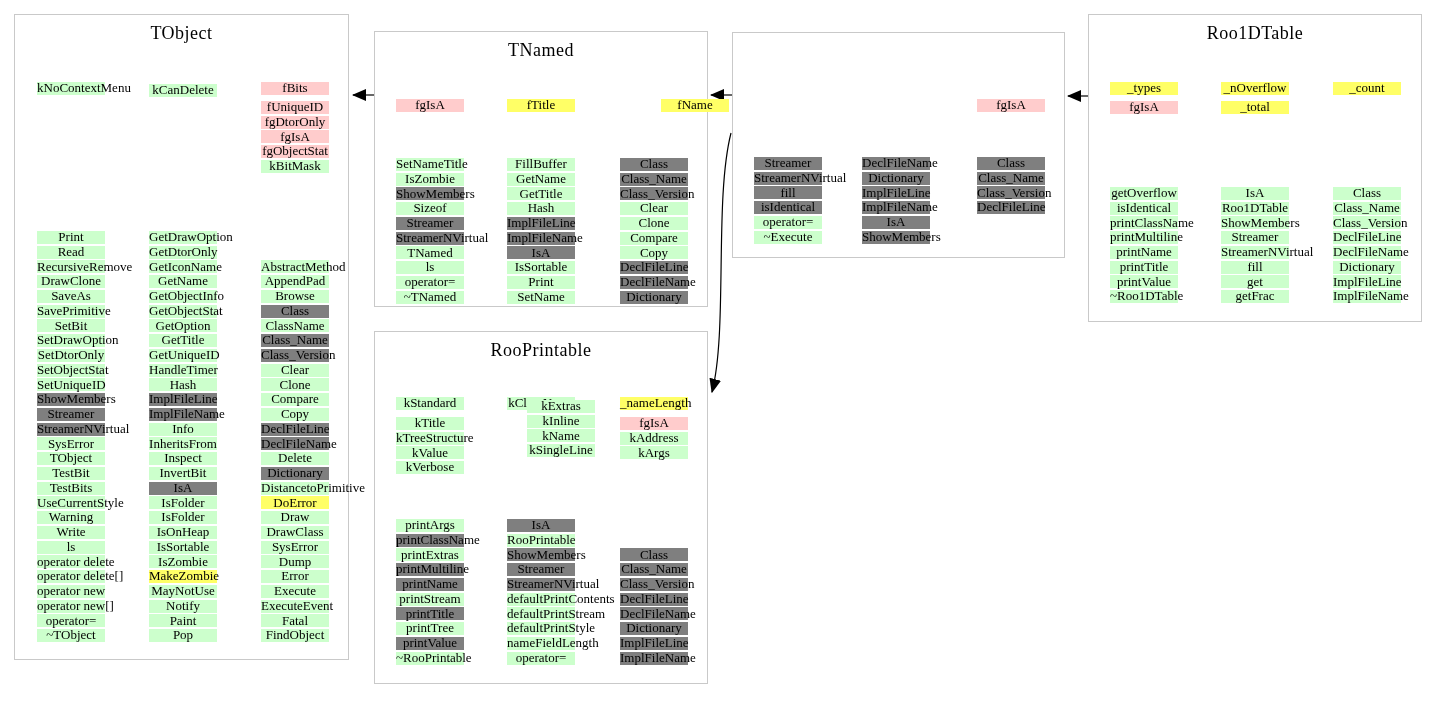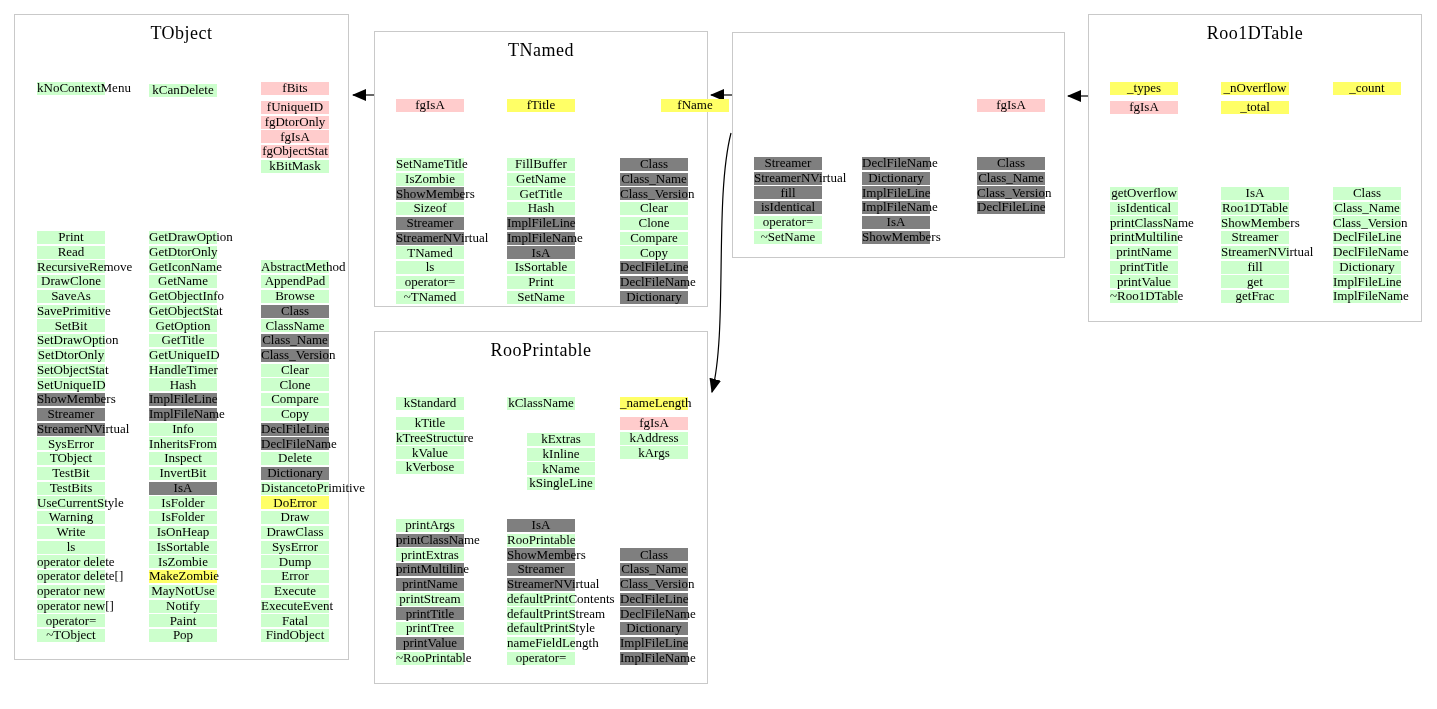--- a/index.html
+++ b/index.html
@@ -186,21 +186,21 @@
         <div class="cell" style="--c: #7f7f7f;">Dictionary</div>
       </div>
     </div>
     <div class="classbox" style="left: 732px; top: 32px; width: 333px; height: 226px;">
       <div class="group" style="left: 21px; top: 123px;">
         <div class="cell" style="--c: #7f7f7f;">Streamer</div>
         <div class="cell" style="--c: #7f7f7f;">StreamerNVirtual</div>
         <div class="cell" style="--c: #7f7f7f;">fill</div>
         <div class="cell" style="--c: #7f7f7f;">isIdentical</div>
         <div class="cell" style="--c: #ccffcc;">operator=</div>
-        <div class="cell" style="--c: #ccffcc;">~SetName</div>
+        <div class="cell" style="--c: #ccffcc;">~Execute</div>
       </div>
       <div class="group" style="left: 129px; top: 123px;">
         <div class="cell" style="--c: #7f7f7f;">DeclFileName</div>
         <div class="cell" style="--c: #7f7f7f;">Dictionary</div>
         <div class="cell" style="--c: #7f7f7f;">ImplFileLine</div>
         <div class="cell" style="--c: #7f7f7f;">ImplFileName</div>
         <div class="cell" style="--c: #7f7f7f;">IsA</div>
         <div class="cell" style="--c: #7f7f7f;">ShowMembers</div>
       </div>
       <div class="group" style="left: 244px; top: 65px;">
@@ -280,21 +280,21 @@
         <div class="cell" style="--c: #7f7f7f;">printName</div>
         <div class="cell" style="--c: #ccffcc;">printStream</div>
         <div class="cell" style="--c: #7f7f7f;">printTitle</div>
         <div class="cell" style="--c: #ccffcc;">printTree</div>
         <div class="cell" style="--c: #7f7f7f;">printValue</div>
         <div class="cell" style="--c: #ccffcc;">~RooPrintable</div>
       </div>
       <div class="group" style="left: 132px; top: 64px;">
         <div class="cell" style="--c: #ccffcc;">kClassName</div>
       </div>
-      <div class="group" style="left: 132px; top: 100px; padding-left: 20px;">
+      <div class="group" style="left: 132px; top: 67px; padding-left: 20px;">
         <div class="cell" style="--c: #ccffcc;">kExtras</div>
         <div class="cell" style="--c: #ccffcc;">kInline</div>
         <div class="cell" style="--c: #ccffcc;">kName</div>
         <div class="cell" style="--c: #ccffcc;">kSingleLine</div>
       </div>
       <div class="group" style="left: 132px; top: 186px;">
         <div class="cell" style="--c: #7f7f7f;">IsA</div>
         <div class="cell" style="--c: #ccffcc;">RooPrintable</div>
         <div class="cell" style="--c: #7f7f7f;">ShowMembers</div>
         <div class="cell" style="--c: #7f7f7f;">Streamer</div>

